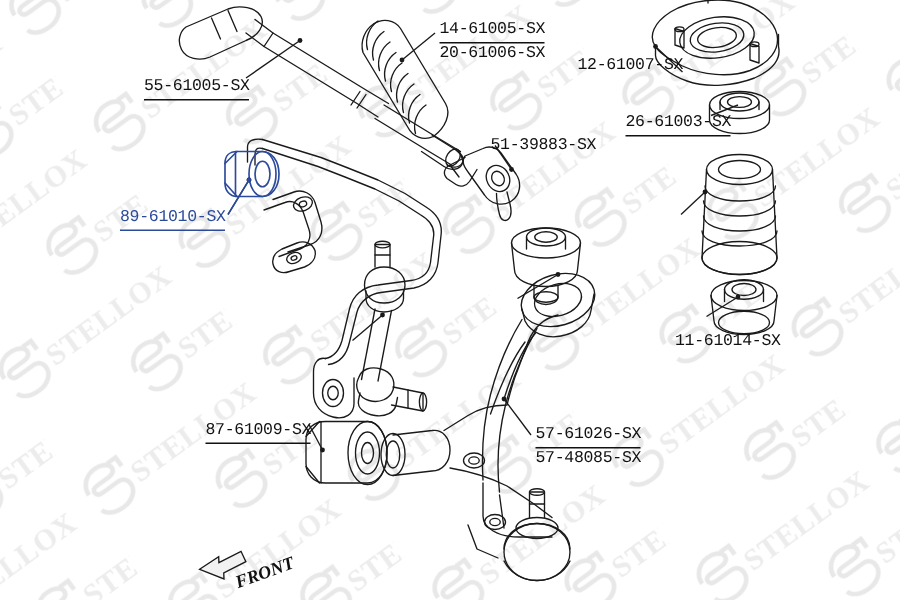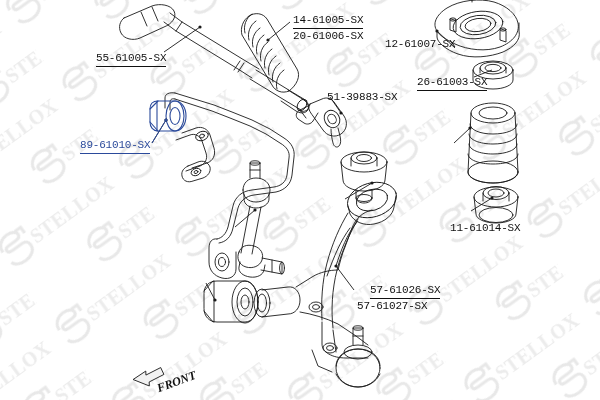--- a/index.html
+++ b/index.html
@@ -321,19 +321,20 @@
 
   <div id="labels">
       <div class="lbl ul" style="left: 96px; top: 52px;">55-61005-SX</div>
       <div class="lbl ul" style="left: 293px; top: 14px;">14-61005-SX</div>
       <div class="lbl" style="left: 293px; top: 30px;">20-61006-SX</div>
       <div class="lbl" style="left: 385px; top: 38px;">12-61007-SX</div>
       <div class="lbl ul" style="left: 405px; top: 76px; margin-left: 12px;">26-61003-SX</div>
       <div class="lbl" style="left: 327px; top: 91px;">51-39883-SX</div>
       <div class="lbl ul hl" style="left: 80px; top: 139px;">89-61010-SX</div>
       <div class="lbl" style="left: 402px; top: 222px; margin-left: 48px;">11-61014-SX</div>
-      <div class="lbl ul" style="left: 370px; top: 284px; text-align: right;">57-61026-SX</div>
-      <div class="lbl" style="left: 357px; top: 300px;">57-61027-SX</div>
+      <div class="lbl ul" style="left: 137px; top: 281px;">87-61009-SX</div>
+      <div class="lbl ul" style="left: 357px; top: 284px; text-align: right;">57-61026-SX</div>
+      <div class="lbl" style="left: 357px; top: 300px;">57-48085-SX</div>
     </div>
 
   <div class="front-txt" style="left:160px;top:381px;">FRONT</div>
 
 </div>
 
 </body></html>

